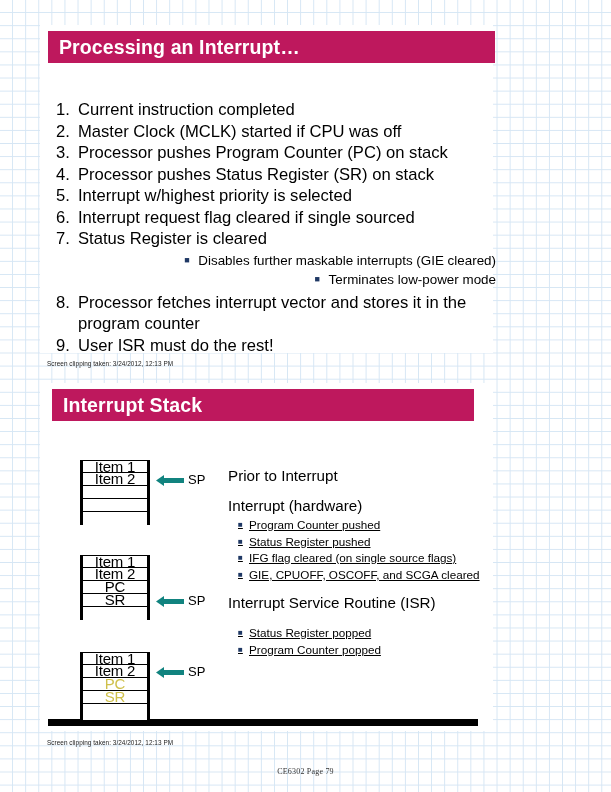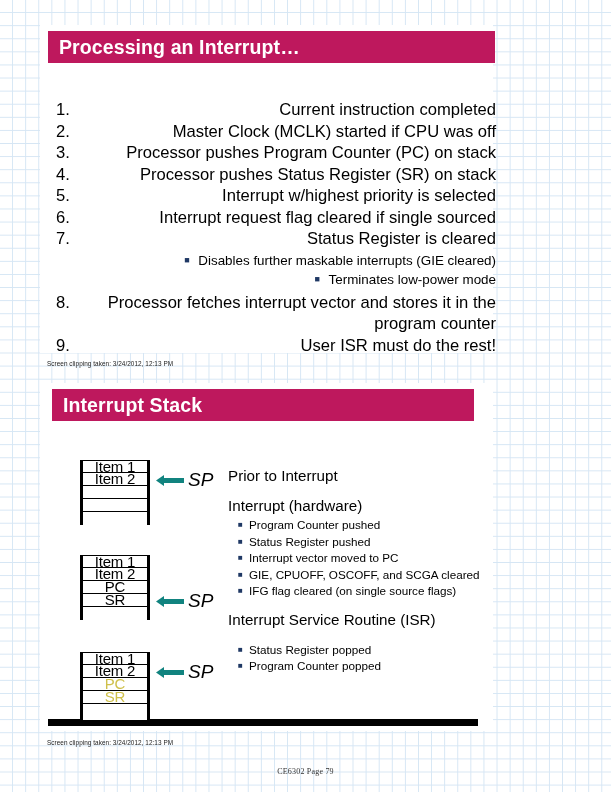--- a/index.html
+++ b/index.html
@@ -74,21 +74,20 @@
     align-items: flex-start;
     margin-bottom: 0.5px;
   }
   .num-marker {
     width: 22px;
     flex: 0 0 22px;
     text-align: left;
   }
   .num-text {
     flex: 1 1 auto;
-    text-align: right;
   }
   .sub-list {
     margin: 2px 0 3px 0;
   }
   .sub-item {
     display: flex;
     align-items: flex-start;
     font-size: 13.4px;
     line-height: 19px;
     padding-left: 34px;
@@ -153,25 +152,24 @@
     position: absolute;
     display: flex;
     align-items: center;
   }
   .sp-arrow {
     width: 28px;
     height: 13px;
     display: block;
   }
   .sp-label {
-    font-size: 19px;
+    font-size: 13px;
     color: #000000;
     margin-left: 4px;
     line-height: 14px;
-    font-style: italic;
   }
 
   
   #stack-text {
     position: absolute;
     left: 228px;
     top: 466px;
     width: 262px;
     color: #000000;
   }
@@ -183,20 +181,21 @@
   }
   .phase-gap { height: 10px; }
   .phase-bullets { margin: 2px 0 0 0; }
   .phase-bullet {
     display: flex;
     align-items: center;
     font-size: 11.7px;
     line-height: 15.5px;
     padding-left: 10px;
     margin-bottom: 1px;
+    text-decoration: underline;
   }
   .phase-bullet .bdot {
     flex: 0 0 11px;
     color: #1f3864;
     font-size: 8px;
     line-height: 15.5px;
   }
   .phase-bullet .bdot::before { content: "\25A0"; }
   .phase-bullet .btext { flex: 1 1 auto; }
 
@@ -366,29 +365,25 @@
     <div class="phase-bullet">
       <span class="bdot"></span>
       <span class="btext">Program Counter pushed</span>
     </div>
     <div class="phase-bullet">
       <span class="bdot"></span>
       <span class="btext">Status Register pushed</span>
     </div>
     <div class="phase-bullet">
       <span class="bdot"></span>
-      <span class="btext">Interrupt vector moved to PC</span>
+      <span class="btext">IFG flag cleared (on single source flags)</span>
     </div>
     <div class="phase-bullet">
       <span class="bdot"></span>
       <span class="btext">GIE, CPUOFF, OSCOFF, and SCGA cleared</span>
-    </div>
-    <div class="phase-bullet">
-      <span class="bdot"></span>
-      <span class="btext">IFG flag cleared (on single source flags)</span>
     </div>
   </div>
   <div class="phase-gap"></div>
 
   <div class="phase-head">Interrupt Service Routine (ISR)</div>
   <div class="phase-gap"></div>
 
   <div class="phase-bullets">
     <div class="phase-bullet">
       <span class="bdot"></span>

